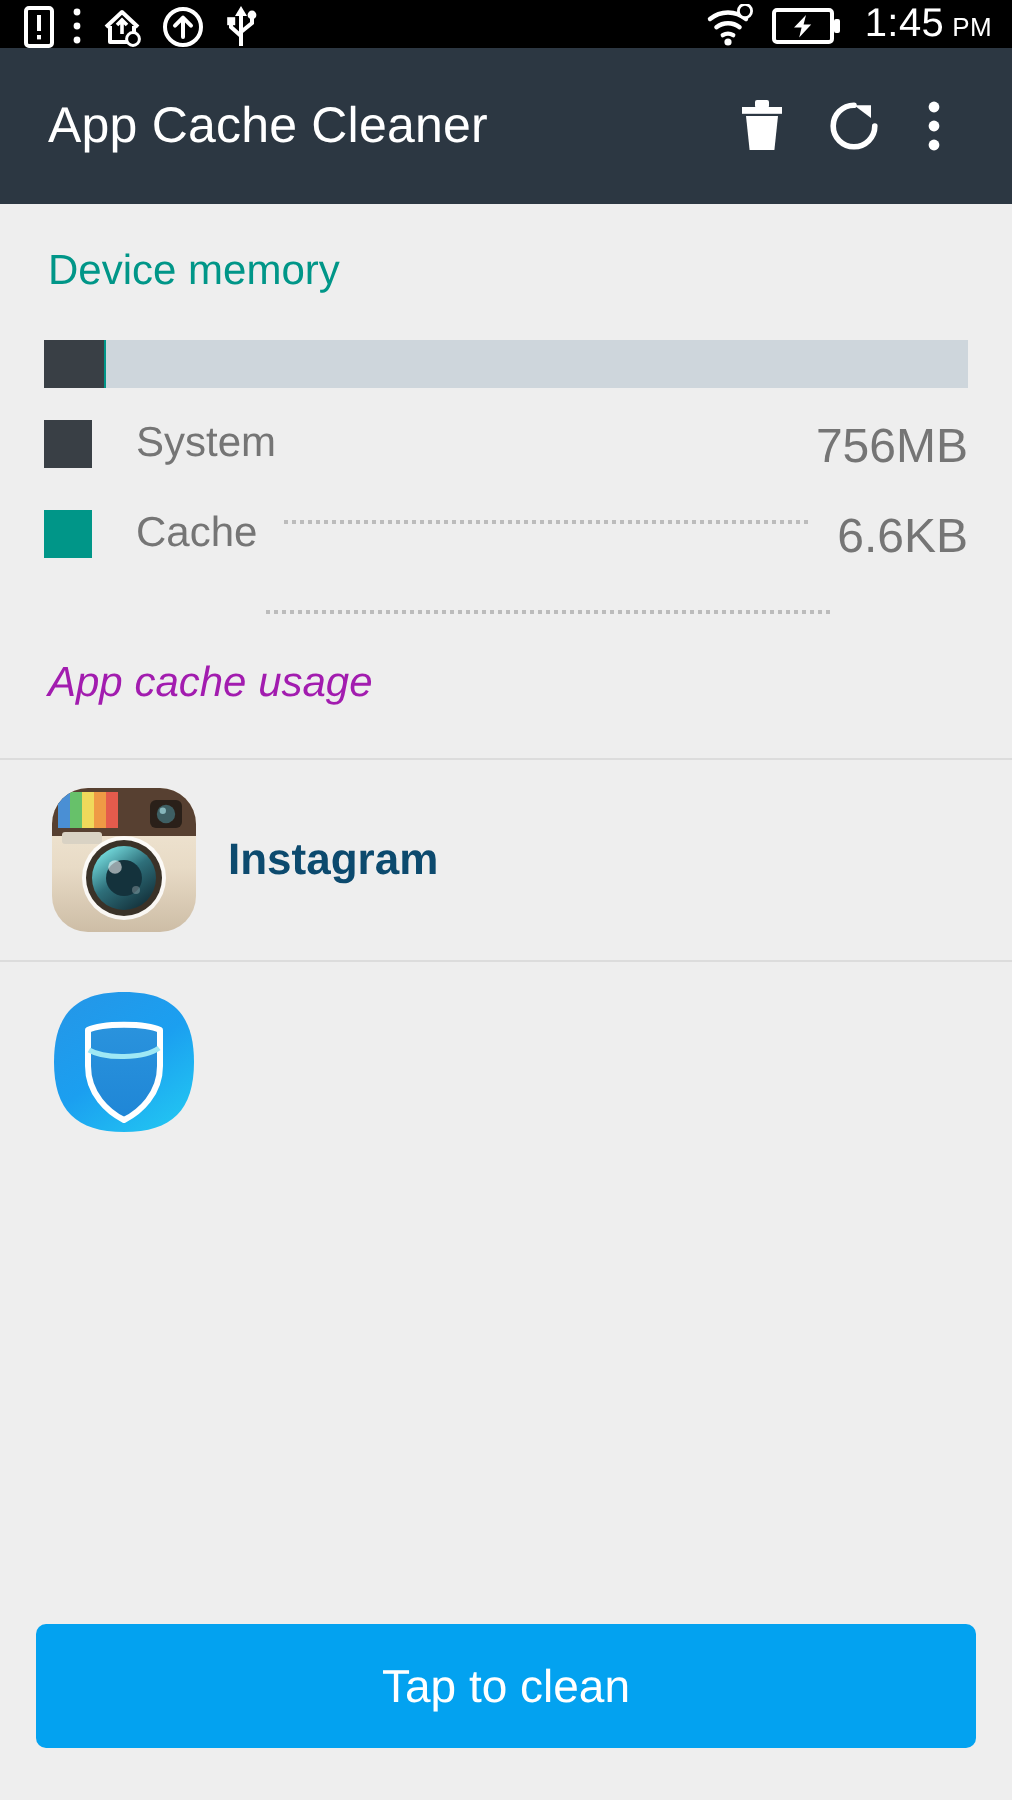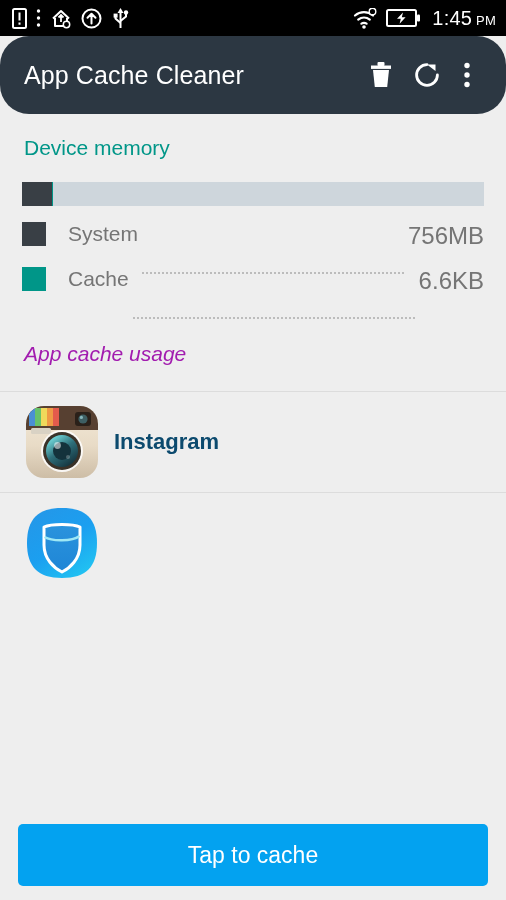--- a/index.html
+++ b/index.html
@@ -13,24 +13,24 @@
   .phone {
     position: relative;
     width: 506px;
     height: 900px;
     background: #eeeeee;
     overflow: hidden;
   }
 
   
   .status-bar {
-    height: 36px;
+    height: 24px;
     background: #000000;
     display: flex;
-    align-items: center;
+    align-items: flex-end;
     padding: 0 10px 0 12px;
     box-sizing: border-box;
   }
   .status-left {
     display: flex;
     align-items: center;
     gap: 9px;
     flex: 1;
   }
   .status-right {
@@ -231,21 +231,21 @@
         <rect x="31" y="5.5" width="3" height="7" rx="1" fill="#ffffff"></rect>
         <path d="M17 3.5 L11 9.8 L14.8 9.8 L13.6 14.8 L19.6 8.2 L15.8 8.2 Z" fill="#ffffff"></path>
       </svg>
       <div class="clock">
         <span>1:45</span>
         <span class="ampm">PM</span>
       </div>
     </div>
   </div>
 
-  <div class="app-bar" style="background: rgb(44, 55, 66); border-radius: 29px;">
+  <div class="app-bar" style="background: rgb(44, 55, 66);">
     <div class="app-title">App Cache Cleaner</div>
     <div class="bar-action">
       <svg width="24" height="28" viewBox="0 0 24 28">
         <rect x="2" y="4.5" width="20" height="3.4" fill="#ffffff"></rect>
         <rect x="8.5" y="1" width="7" height="4" rx="1" fill="#ffffff"></rect>
         <path d="M4 9 L20 9 L18.2 26 L5.8 26 Z" fill="#ffffff"></path>
       </svg>
     </div>
     <div class="bar-action">
       <svg width="28" height="28" viewBox="0 0 28 28">
@@ -345,15 +345,15 @@
             <stop offset="0" stop-color="#2a93dd"></stop>
             <stop offset="1" stop-color="#1f86d6"></stop>
           </linearGradient>
         </defs>
         <path d="M38 3 C62 3 73 14 73 38 C73 62 62 73 38 73 C14 73 3 62 3 38 C3 14 14 3 38 3 Z" fill="url(#secBg)"></path>
         <path d="M20 22 C27 18.5 49 18.5 56 22 L56 40 C56 54 46 63 38 67 C30 63 20 54 20 40 Z" fill="url(#shFill)" stroke="#ffffff" stroke-width="3" stroke-linejoin="round"></path>
         <path d="M20.5 32 C28 36.5 48 36.5 55.5 31" fill="none" stroke="#9fe8f5" stroke-width="2.6"></path>
       </svg>
     </div>
 
-    <button class="clean-btn" style="background: rgb(3, 162, 240);">Tap to cache</button>
+    <button class="clean-btn" style="background: rgb(3, 162, 240);">Tap to clean</button>
   </div>
 </div>
 
 </body></html>

